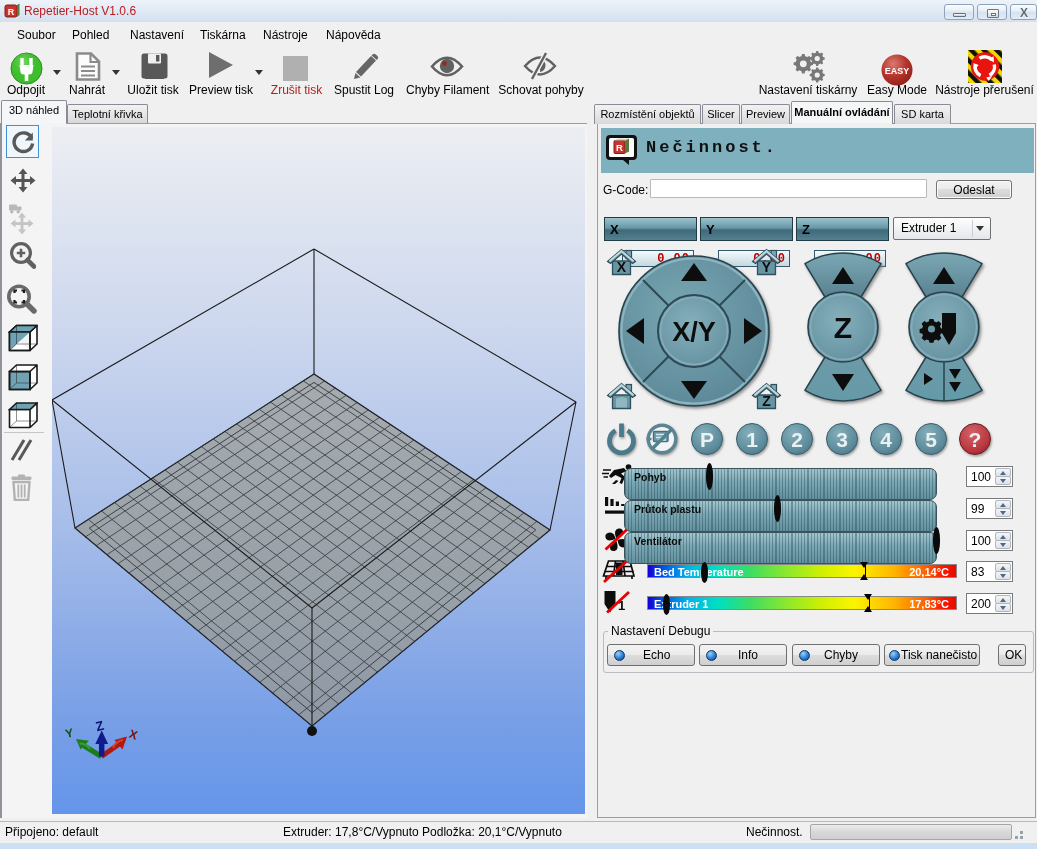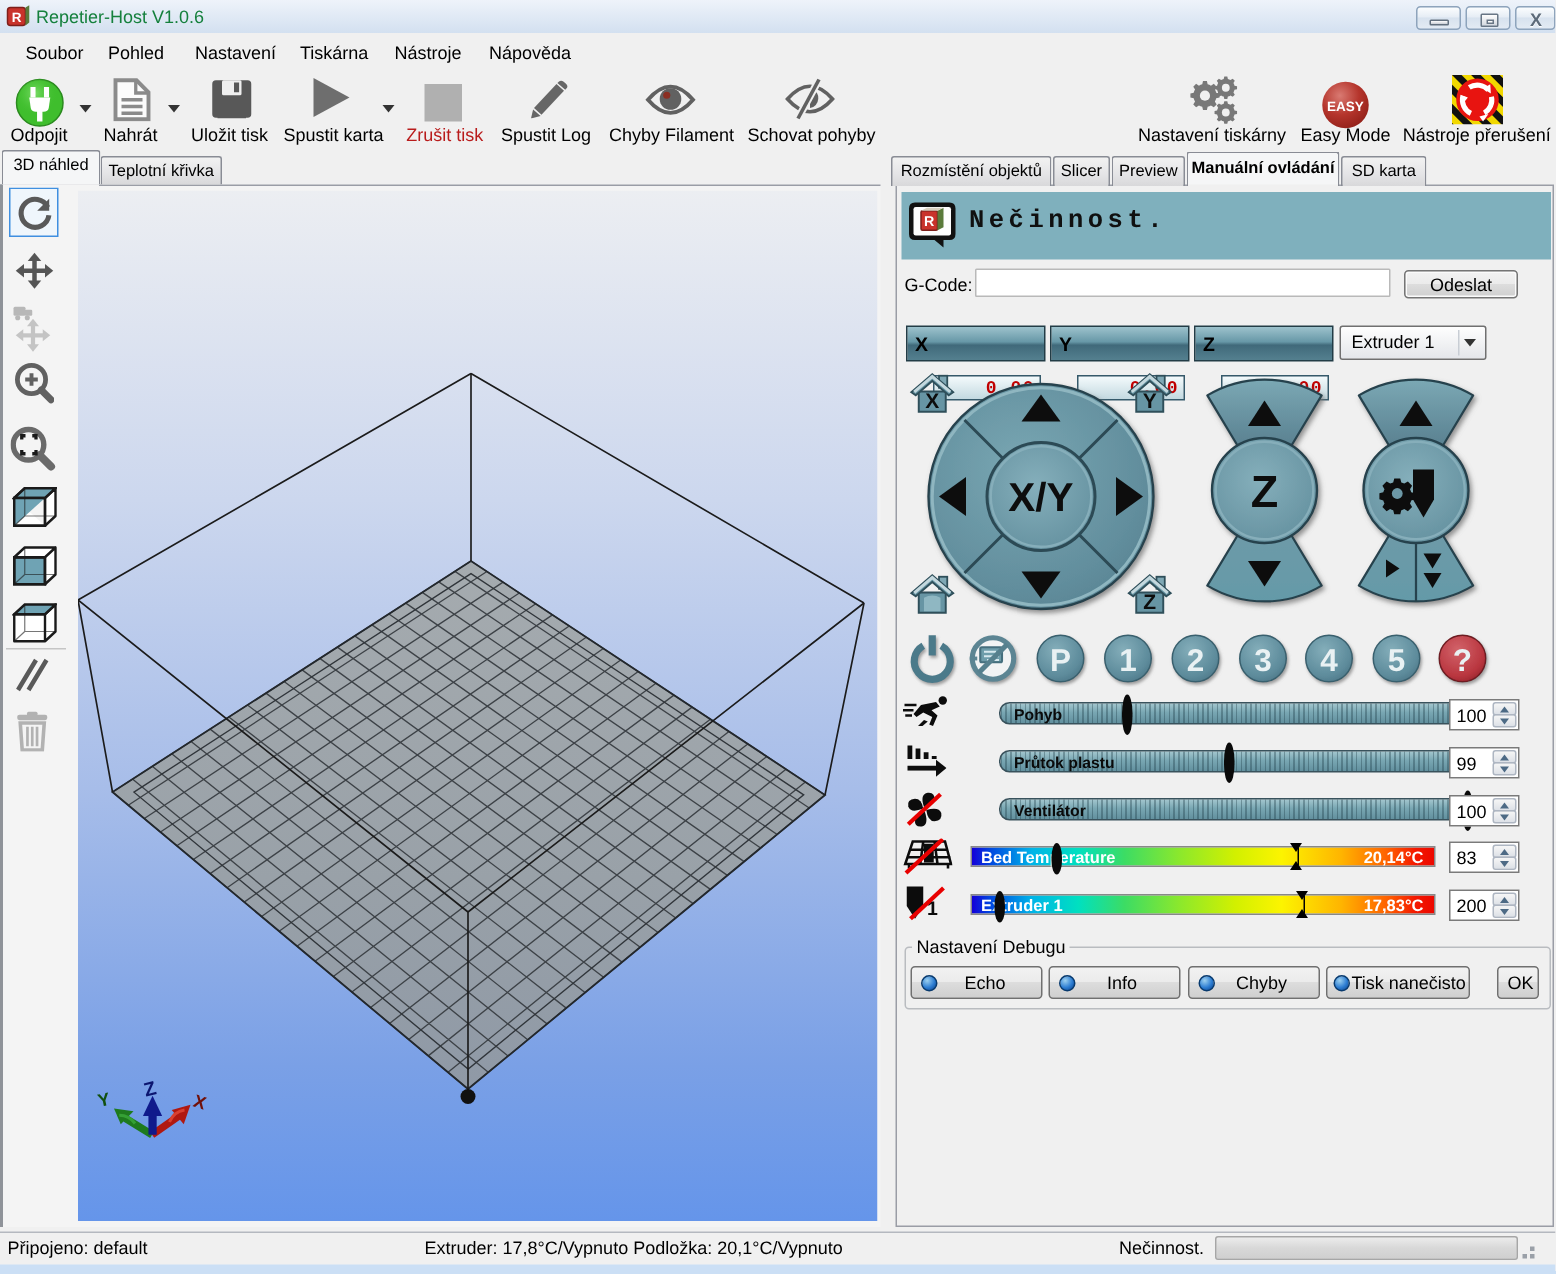--- a/index.html
+++ b/index.html
@@ -1,20 +1,20 @@
 <!DOCTYPE html>
 <html><head><meta charset="utf-8">
 <style>
 *{margin:0;padding:0;box-sizing:border-box;}
 html,body{width:1037px;height:849px;overflow:hidden;}
 body{font-family:"Liberation Sans",sans-serif;background:#f0f0f0;position:relative;font-size:12px;color:#000;}
 .abs{position:absolute;}
 
 #titlebar{left:0;top:0;width:1037px;height:22px;background:linear-gradient(#eef3fa,#d3e0f0);}
-#titletxt{left:24px;top:4px;font-size:12px;color:#15803d;}
+#titletxt{left:24px;top:4px;font-size:12px;color:#b91c1c;}
 .winbtn{top:4px;height:16px;border:1px solid #8ea4bc;border-radius:3px;background:linear-gradient(#fbfdfe,#e6edf5 45%,#d7e2ee 50%,#e3ebf4);color:#555;text-align:center;}
 
 #menubar{left:0;top:22px;width:1037px;height:25px;background:#f0f0f0;}
 .menuitem{top:28px;font-size:12px;}
 
 #toolbar{left:0;top:47px;width:1037px;height:53px;background:#f0f0f0;}
 .tblabel{top:36px;font-size:12px;text-align:center;white-space:nowrap;}
 .drop{width:0;height:0;border-left:4px solid transparent;border-right:4px solid transparent;border-top:5px solid #333;}
 
 .tab{font-size:11px;text-align:center;border:1px solid #898c95;border-bottom:none;background:linear-gradient(#f2f2f2,#e4e4e6 60%,#d8d8da);border-radius:2px 2px 0 0;padding-top:3px;white-space:nowrap;}
@@ -25,21 +25,21 @@
 #rpanel{left:597px;top:123px;width:439px;height:695px;background:#f0f0f0;border:1px solid #9a9da6;}
 .coordbox{top:217px;width:93px;height:24px;background:linear-gradient(#9dc2cc,#6798a7 45%,#40697a 55%,#54808f);border:1px solid #223c46;}
 .coordin{position:absolute;left:17px;top:3px;width:72px;height:17px;background:linear-gradient(#f4fafc,#c3d9e0);border:1px solid #35596a;color:#c00000;font-family:"Liberation Mono",monospace;font-weight:bold;font-size:12px;text-align:right;padding:1px 3px 0 0;letter-spacing:1px;margin-top:29px;}
 .vbox{left:966px;width:47px;height:21px;background:#fff;border:1px solid #7a7a7a;font-size:12px;}
 .vbox .num{position:absolute;left:4px;top:3px;}
 .spin{position:absolute;right:1px;top:1px;width:16px;height:17px;}
 .spin div{position:absolute;left:0;width:16px;height:8.5px;border:1px solid #aeb6c2;border-radius:2px;background:linear-gradient(#f6f6f6,#dde1e7);}
 .sarr{position:absolute;left:4px;width:0;height:0;border-left:3.5px solid transparent;border-right:3.5px solid transparent;}
 .sarr.up{top:2px;border-bottom:4px solid #4d6a85;}
 .sarr.dn{top:2px;border-top:4px solid #4d6a85;}
-.sbar{left:666px;width:313px;height:15px;border-radius:7px;border:1px solid #39525c;background:repeating-linear-gradient(90deg,rgba(25,55,66,0.34) 0 1.1px,rgba(0,0,0,0) 1.1px 3.2px),linear-gradient(#a3c6ce,#79a7b3 45%,#62909e);}
+.sbar{left:624px;width:313px;height:32px;border-radius:7px;border:1px solid #39525c;background:repeating-linear-gradient(90deg,rgba(25,55,66,0.34) 0 1.1px,rgba(0,0,0,0) 1.1px 3.2px),linear-gradient(#a3c6ce,#79a7b3 45%,#62909e);}
 .slbl{position:absolute;left:9px;top:1.5px;font-size:10.5px;font-weight:bold;color:#0a0a0a;white-space:nowrap;}
 .lens{position:absolute;top:-6px;width:7px;height:27px;background:#0a0a0a;border-radius:50%/46%;}
 .tbar{left:647px;width:310px;height:14px;border:1px solid #888;background:linear-gradient(90deg,#1400d8 0%,#0048e0 4%,#00b4e8 13%,#00e0c0 23%,#3cdc64 33%,#8ce82c 45%,#d2f000 57%,#fcf400 67%,#ffb400 80%,#ff6000 90%,#f41800 96%,#ec0800 100%);}
 .tlbl{position:absolute;left:6px;top:1px;font-size:11px;font-weight:bold;color:#fff;}
 .trbl{position:absolute;right:7px;top:1px;font-size:11px;font-weight:bold;color:#fff;}
 .dbtn{top:644px;height:22px;border:1px solid #707070;border-radius:3px;background:linear-gradient(#f2f2f2,#ebebeb 50%,#dddddd 50%,#cfcfcf);font-size:12px;}
 .ball{position:absolute;left:6px;top:5px;width:11px;height:11px;border-radius:50%;background:radial-gradient(circle at 35% 30%,#9cd0f0,#2d7dd2 55%,#0a3e86);border:1px solid #083a6e;}
 
 #statusbar{left:0;top:821px;width:1037px;height:22px;background:#f0f0f0;border-top:1px solid #b4b8bf;font-size:12px;}
 #bluestrip{left:0;top:843px;width:1037px;height:6px;background:#cbdff5;}
@@ -101,21 +101,21 @@
  <rect x="0.5" y="0.5" width="26" height="25" rx="2.5" fill="#585858"></rect>
  <rect x="7" y="0.5" width="13" height="10" rx="1" fill="#efefef"></rect>
  <rect x="15" y="2" width="3.4" height="6.5" fill="#585858"></rect>
  <rect x="4" y="15" width="19" height="11" fill="#585858"></rect>
 </svg>
 <div class="abs tblabel" style="left:125px;top:83px;width:56px">Uložit tisk</div>
 
 <svg class="abs" style="left:207px;top:51px" width="27" height="28" viewBox="0 0 27 28">
  <path d="M2 1 L26 14 L2 27 Z" fill="#6e6e6e"></path>
 </svg>
-<div class="abs tblabel" style="left:189px;top:83px;width:58px">Spustit karta</div>
+<div class="abs tblabel" style="left:189px;top:83px;width:58px">Preview tisk</div>
 <div class="abs drop" style="left:255px;top:70px"></div>
 
 <div class="abs" style="left:283px;top:56px;width:25px;height:25px;background:#b0b0b0"></div>
 <div class="abs tblabel" style="left:269px;top:83px;width:55px;color:#b91c1c">Zrušit tisk</div>
 
 <svg class="abs" style="left:352px;top:50px" width="28" height="29" viewBox="0 0 28 29">
  <path d="M4 22 L19 6 L24 10.5 L9 26.5 Z" fill="#666"></path>
  <path d="M20.5 4.5 Q22 3 23.8 4.5 L25.5 6 Q27 7.5 25.6 9 L24.8 9.9 L19.6 5.4 Z" fill="#666"></path>
  <path d="M3.4 23 L8.4 27.4 L2 29 Z" fill="#666"></path>
 </svg>

